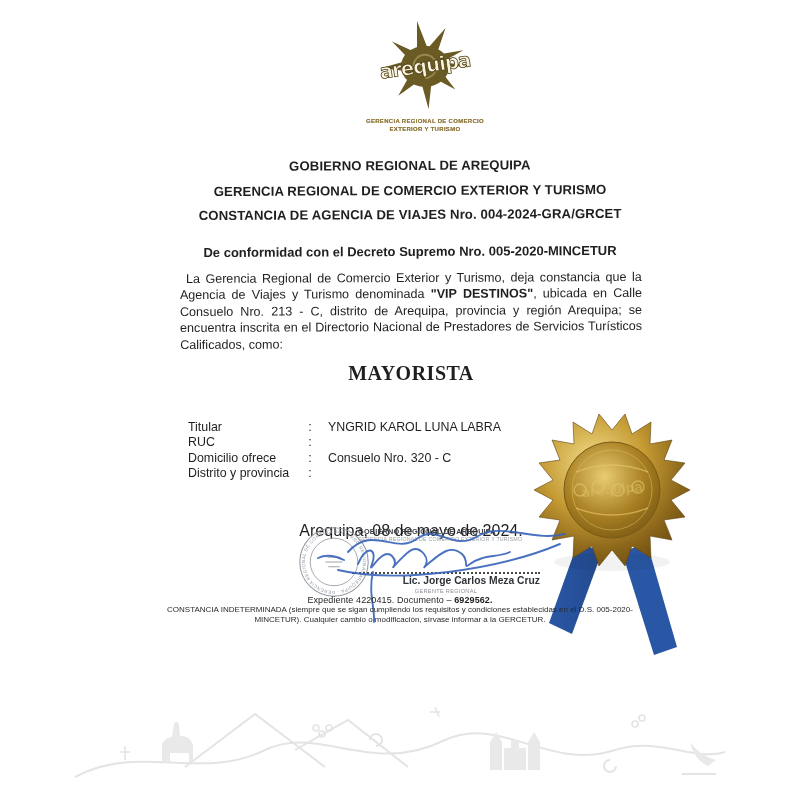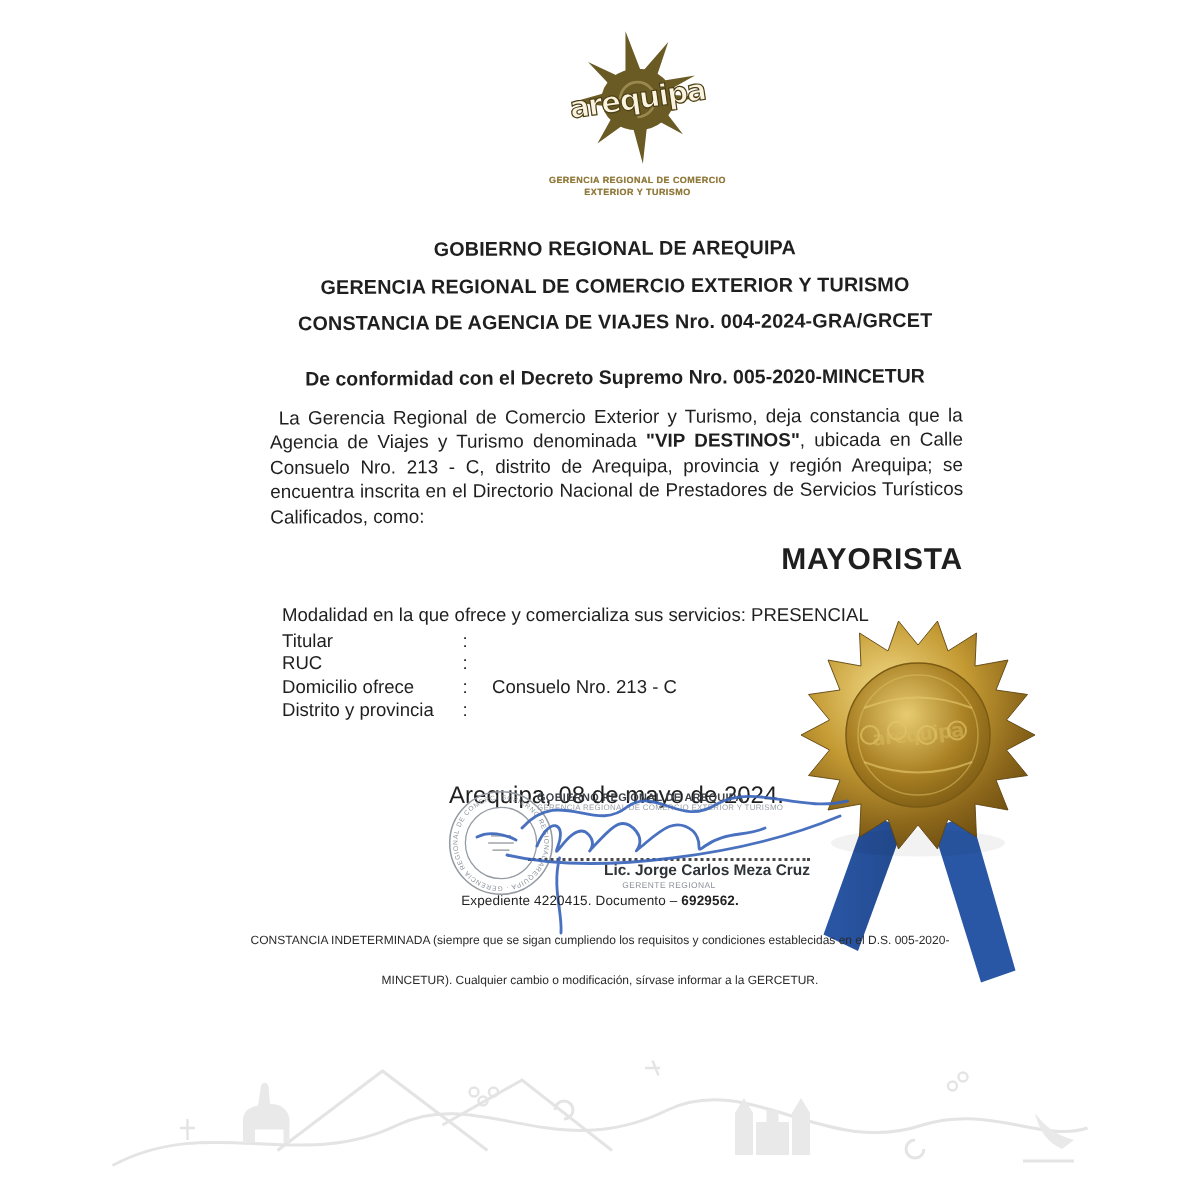--- a/index.html
+++ b/index.html
@@ -13,21 +13,21 @@
     color:#8f7a3e;letter-spacing:.3px;line-height:7.5px;text-shadow:0 0 .5px #a5905a;}
 
   
   .headings{left:140px;top:158px;width:540px;text-align:center;transform:rotate(-.3deg);}
   .headings div{font-size:13.2px;font-weight:bold;margin-bottom:9.5px;letter-spacing:.1px;}
   .decree{left:140px;top:244px;width:540px;text-align:center;font-size:13px;font-weight:bold;transform:rotate(-.3deg);}
 
   
   .para{left:180px;top:270px;width:462px;font-size:12.6px;line-height:16.4px;text-align:justify;
     text-indent:6px;transform:rotate(-.25deg);}
-  .category{left:180px;top:362px;width:462px;text-align:right;font-size:20px;font-weight:bold;letter-spacing:.5px;}
+  .category{left:180px;top:362px;width:462px;text-align:center;font-size:20px;font-weight:bold;letter-spacing:.5px;font-family:Liberation Serif, serif;}
   .modality{left:188px;top:403px;width:470px;font-size:12.4px;}
   .fields{left:188px;top:420px;width:470px;font-size:12.4px;}
   .field-row{display:flex;line-height:15.3px;align-items:center;}
   .field-label{width:104px;}
   .field-sep{width:36px;text-align:center;}
   .field-value{flex:1;}
   .date-line{left:180px;top:522px;width:462px;text-align:center;font-size:16px;}
 
   
   .stamp-svg{left:296px;top:524px;width:76px;height:76px;}
@@ -37,21 +37,21 @@
   .sig-dots{left:352px;top:558px;width:188px;height:14px;border-bottom:2px dotted #4a4a4a;}
   .sig-name{left:352px;top:575px;width:188px;text-align:right;font-size:10.3px;font-weight:bold;color:#2e3338;}
   .sig-title{left:352px;top:588px;width:188px;text-align:center;font-size:5.6px;color:#8a8f96;letter-spacing:.3px;}
 
   
   .seal-svg{left:520px;top:402px;width:185px;height:275px;}
 
   
   .footer{left:100px;top:595px;width:600px;text-align:center;}
   .f1{font-size:9px;letter-spacing:.1px;}
-  .f2{font-size:8px;margin-top:17px;line-height:10px;color:#2a2a2a;}
+  .f2{font-size:8px;margin-top:0;line-height:10px;color:#2a2a2a;}
   .f4{font-size:10px;margin-top:3px;letter-spacing:.2px;color:#222;}
 
   
   .deco-svg{left:70px;top:682px;width:660px;height:115px;}
 </style>
 </head>
 <body>
 
 <div class="page">
 
@@ -70,35 +70,35 @@
     <div>GOBIERNO REGIONAL DE AREQUIPA</div>
     <div>GERENCIA REGIONAL DE COMERCIO EXTERIOR Y TURISMO</div>
     <div>CONSTANCIA DE AGENCIA DE VIAJES Nro. 004-2024-GRA/GRCET</div>
   </div>
   <div class="abs decree">De conformidad con el Decreto Supremo Nro. 005-2020-MINCETUR</div>
 
   <div class="abs para"><span>La Gerencia Regional de Comercio Exterior y Turismo, deja constancia que la Agencia de Viajes y Turismo denominada </span><b>"VIP DESTINOS"</b><span>, ubicada en Calle Consuelo Nro. 213 - C, distrito de Arequipa, provincia y región Arequipa; se encuentra inscrita en el Directorio Nacional de Prestadores de Servicios Turísticos Calificados, como:</span></div>
 
   <div class="abs category">MAYORISTA</div>
 
-  <div class="abs modality">Modalidad en la que ofrece y comercializa sus servicios: PRESENCIAL</div>
 
   <div class="abs fields">
     <div class="field-row">
       <span class="field-label">Titular</span>
       <span class="field-sep">:</span>
+      <span class="field-value">YNGRID KAROL LUNA LABRA</span>
     </div>
     <div class="field-row">
       <span class="field-label">RUC</span>
       <span class="field-sep">:</span>
     </div>
     <div class="field-row">
       <span class="field-label">Domicilio ofrece</span>
       <span class="field-sep">:</span>
-      <span class="field-value">Consuelo Nro. 213 - C</span>
+      <span class="field-value">Consuelo Nro. 320 - C</span>
     </div>
     <div class="field-row">
       <span class="field-label">Distrito y provincia</span>
       <span class="field-sep">:</span>
     </div>
   </div>
 
   <div class="abs date-line">Arequipa, 08 de mayo de 2024.</div>
 
   <svg class="abs seal-svg" viewBox="0 0 185 275">

